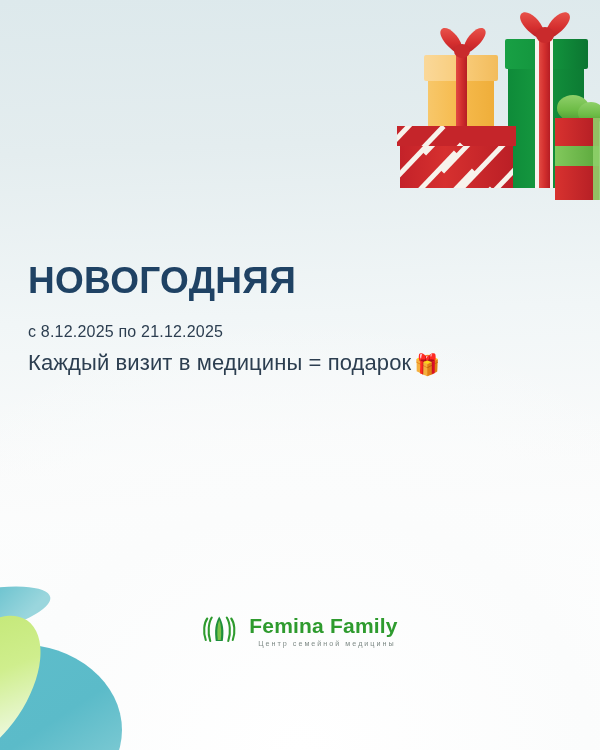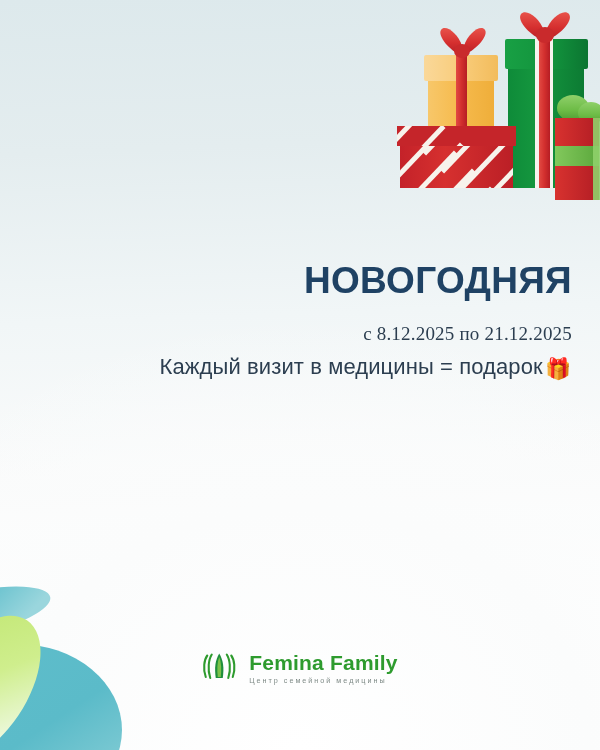--- a/index.html
+++ b/index.html
@@ -43,21 +43,21 @@
     height: 212px;
     pointer-events: none;
   }
 
   
   .content {
     position: absolute;
     left: 0;
     right: 0;
     top: 262px;
-    text-align: right;
+    text-align: left;
     padding: 0 28px;
     box-sizing: border-box;
   }
 
   .headline {
     margin: 0;
     color: #1f4264;
     font-weight: 700;
     font-size: 37px;
     line-height: 1.04;
@@ -65,46 +65,45 @@
     text-transform: uppercase;
   }
   .headline .hl-line { display: block; white-space: nowrap; }
   .headline .hl-line.l2 { letter-spacing: -0.2px; }
 
   .subblock {
     margin-top: 22px;
     color: #2c3e50;
   }
   .dates {
-    font-size: 19px;
+    font-size: 16px;
     line-height: 1.25;
     font-weight: 400;
     letter-spacing: 0.2px;
-    font-family: Liberation Serif, serif;
   }
   .tagline {
     margin-top: 7px;
     font-size: 22px;
     line-height: 1.25;
     font-weight: 400;
     letter-spacing: 0.1px;
     white-space: nowrap;
   }
   .tagline .gift-emoji {
     font-size: 21px;
     vertical-align: -2px;
     margin-left: 3px;
   }
 
   
   .logo {
     position: absolute;
     left: 50%;
     transform: translateX(-50%);
-    top: 651px;
+    top: 614px;
     display: flex;
     align-items: center;
     gap: 13px;
   }
   .logo-mark { display: block; }
   .logo-text { display: flex; flex-direction: column; }
   .logo-word {
     color: #2e9b2e;
     font-size: 21px;
     font-weight: 700;
@@ -112,20 +111,21 @@
     letter-spacing: 0.2px;
   }
   .logo-sub {
     margin-top: 4px;
     color: #7e8a86;
     font-size: 7.2px;
     letter-spacing: 2.0px;
     line-height: 1;
     text-transform: none;
     white-space: nowrap;
+    margin-left: 9px;
   }
 </style>
 </head>
 <body>
 
 <div class="poster">
 
   <div class="gifts">
     <svg width="212" height="212" viewBox="0 0 212 212" xmlns="http://www.w3.org/2000/svg">
       <defs>

